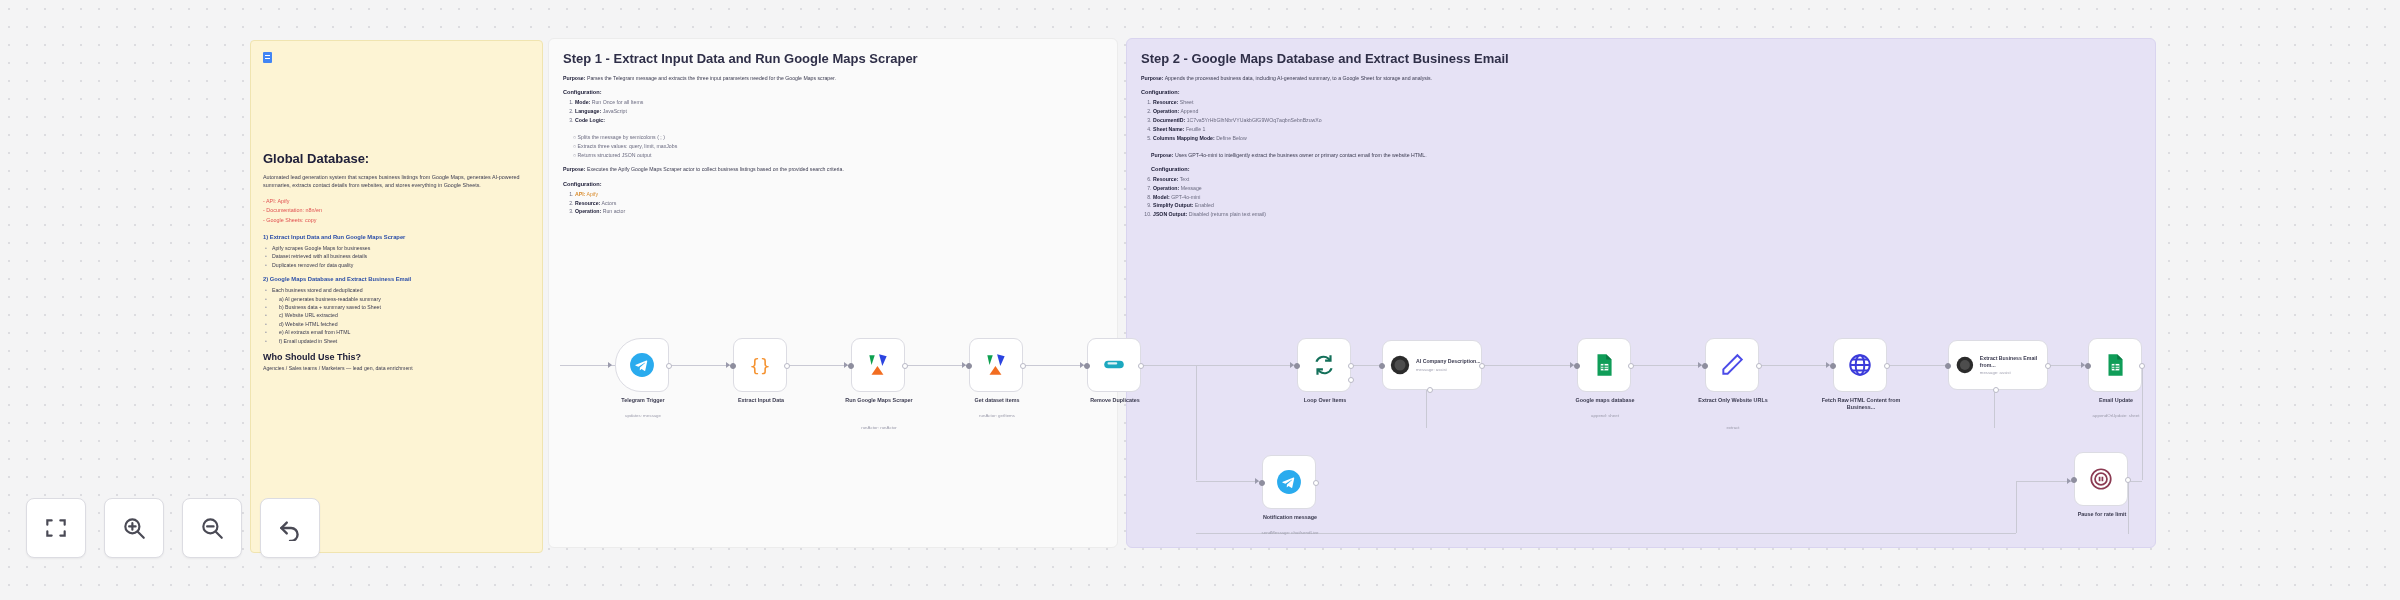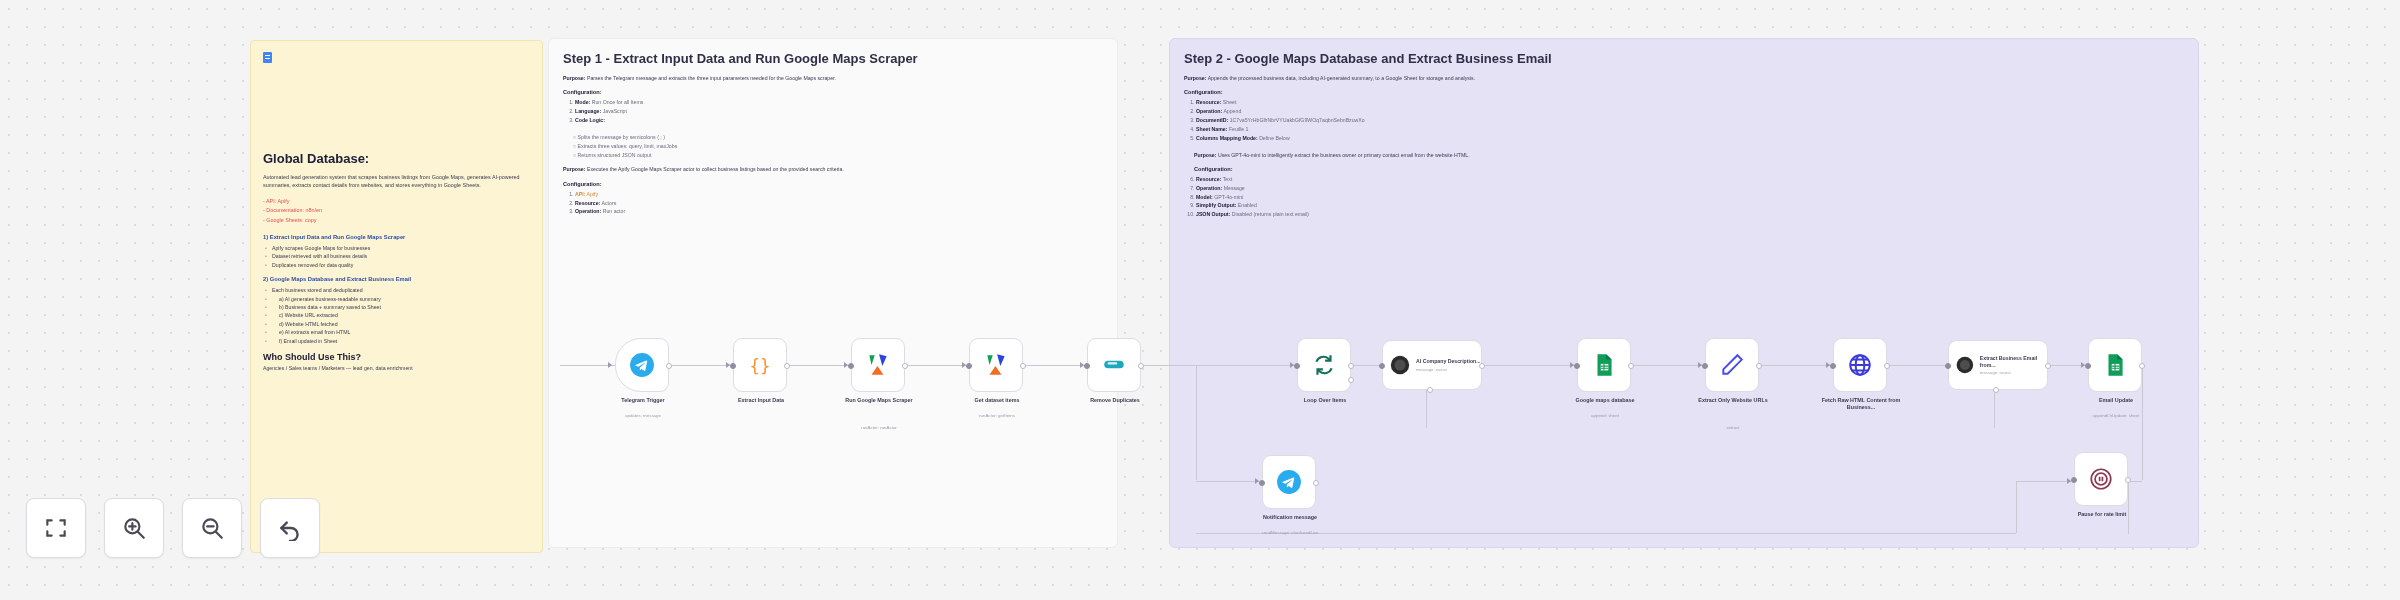--- a/index.html
+++ b/index.html
@@ -47,21 +47,21 @@
   #sticky li:before{ content:"•"; position:absolute; left:-7px; color:#9a9aa8;}
   #sticky .sub { padding-left:7px; }
   #sticky h4 { font-size:9px; color:#20203a; margin:4px 0 3px 0; }
   #sticky .foot { font-size:5.2px; color:#3b3b50; }
 
   
   .step {
     position:absolute; border-radius:6px;
   }
   #step1 { left:548px; top:38px; width:570px; height:510px; background:#fafafa; border:1px solid #ececec; }
-  #step2 { left:1169px; top:38px; width:1030px; height:510px; background:#e6e2f5; border:1px solid #d9d4ef; }
+  #step2 { left:1126px; top:38px; width:1030px; height:510px; background:#e6e2f5; border:1px solid #d9d4ef; }
   .step-title { font-size:13px; font-weight:bold; color:#2f2f48; margin:12px 0 8px 14px; }
   .step-body { padding:0 14px; }
   .step-body .purpose { font-size:5.2px; color:#3b3b50; line-height:1.6; margin:0 0 7px 0;}
   .step-body .purpose b { color:#20203a; }
   .step-body .cfg-h { font-size:5.6px; font-weight:bold; color:#20203a; margin:0 0 3px 0;}
   .step-body ol { margin:0 0 8px 0; padding-left:12px; }
   .step-body ol li { font-size:5.2px; color:#6b6b80; line-height:1.7; }
   .step-body ol li b { color:#20203a; }
   .step-body ol li .orange { color:#d98b2b; }
   .step-body ul.plain { margin:0 0 6px 0; padding-left:10px; list-style:none;}

